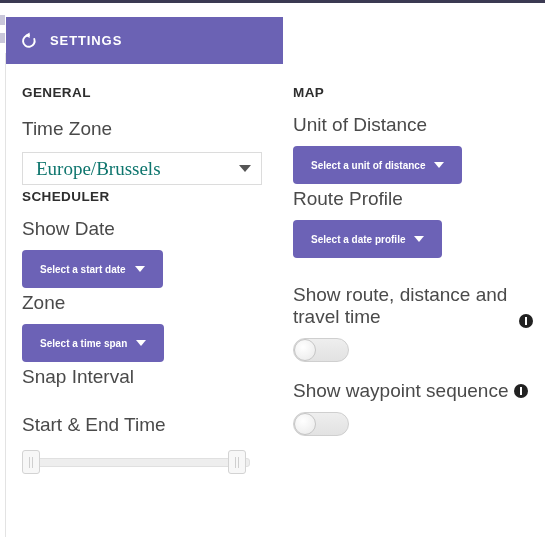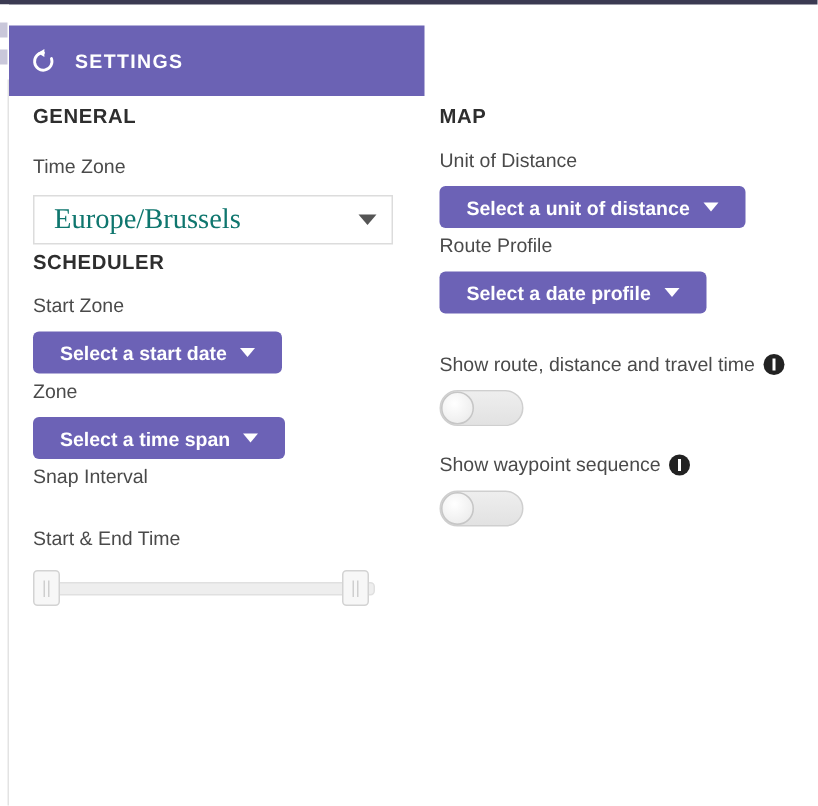--- a/index.html
+++ b/index.html
@@ -68,34 +68,34 @@
   .header-title {
     color: #ffffff;
     font-size: 13px;
     font-weight: bold;
     letter-spacing: 0.9px;
   }
 
   
   .col {
     position: absolute;
-    top: 52px;
+    top: 67px;
   }
   .col-left  { left: 22px;  width: 250px; }
   .col-right { left: 293px; width: 240px; }
 
   .section-title {
     font-size: 13.5px;
     font-weight: bold;
     color: #2e2e2e;
     letter-spacing: 0.4px;
     margin: 0;
   }
   .field-label {
-    font-size: 13px;
+    font-size: 19px;
     color: #4a4a4a;
     margin: 0;
     font-weight: normal;
   }
 
   
   .select-box {
     box-sizing: border-box;
     width: 240px;
     height: 33px;
@@ -124,24 +124,24 @@
 
   
   .btn {
     display: inline-flex;
     align-items: center;
     justify-content: center;
     background: #6c62b6;
     color: #ffffff;
     border: none;
     border-radius: 4px;
-    height: 28px;
+    height: 38px;
     padding: 0 18px;
     font-family: "Liberation Sans", sans-serif;
-    font-size: 13px;
+    font-size: 10px;
     font-weight: bold;
     cursor: pointer;
     white-space: nowrap;
   }
   .btn .caret-light {
     width: 0; height: 0;
     border-left: 5px solid transparent;
     border-right: 5px solid transparent;
     border-top: 6px solid #ffffff;
     margin-left: 9px;
@@ -258,21 +258,21 @@
 
   <div class="field-label mt-18">Time Zone</div>
 
   <div class="select-box mt-12" style="margin-top:12px;">
     <span class="select-value">Europe/Brussels</span>
     <span class="caret-dark"></span>
   </div>
 
   <div class="section-title mt-22">SCHEDULER</div>
 
-  <div class="field-label mt-14">Start Zone</div>
+  <div class="field-label mt-14">Show Date</div>
 
   <button class="btn mt-10">
     <span>Select a start date</span>
     <span class="caret-light"></span>
   </button>
 
   <div class="field-label mt-22">Zone</div>
 
   <button class="btn mt-10">
     <span>Select a time span</span>

